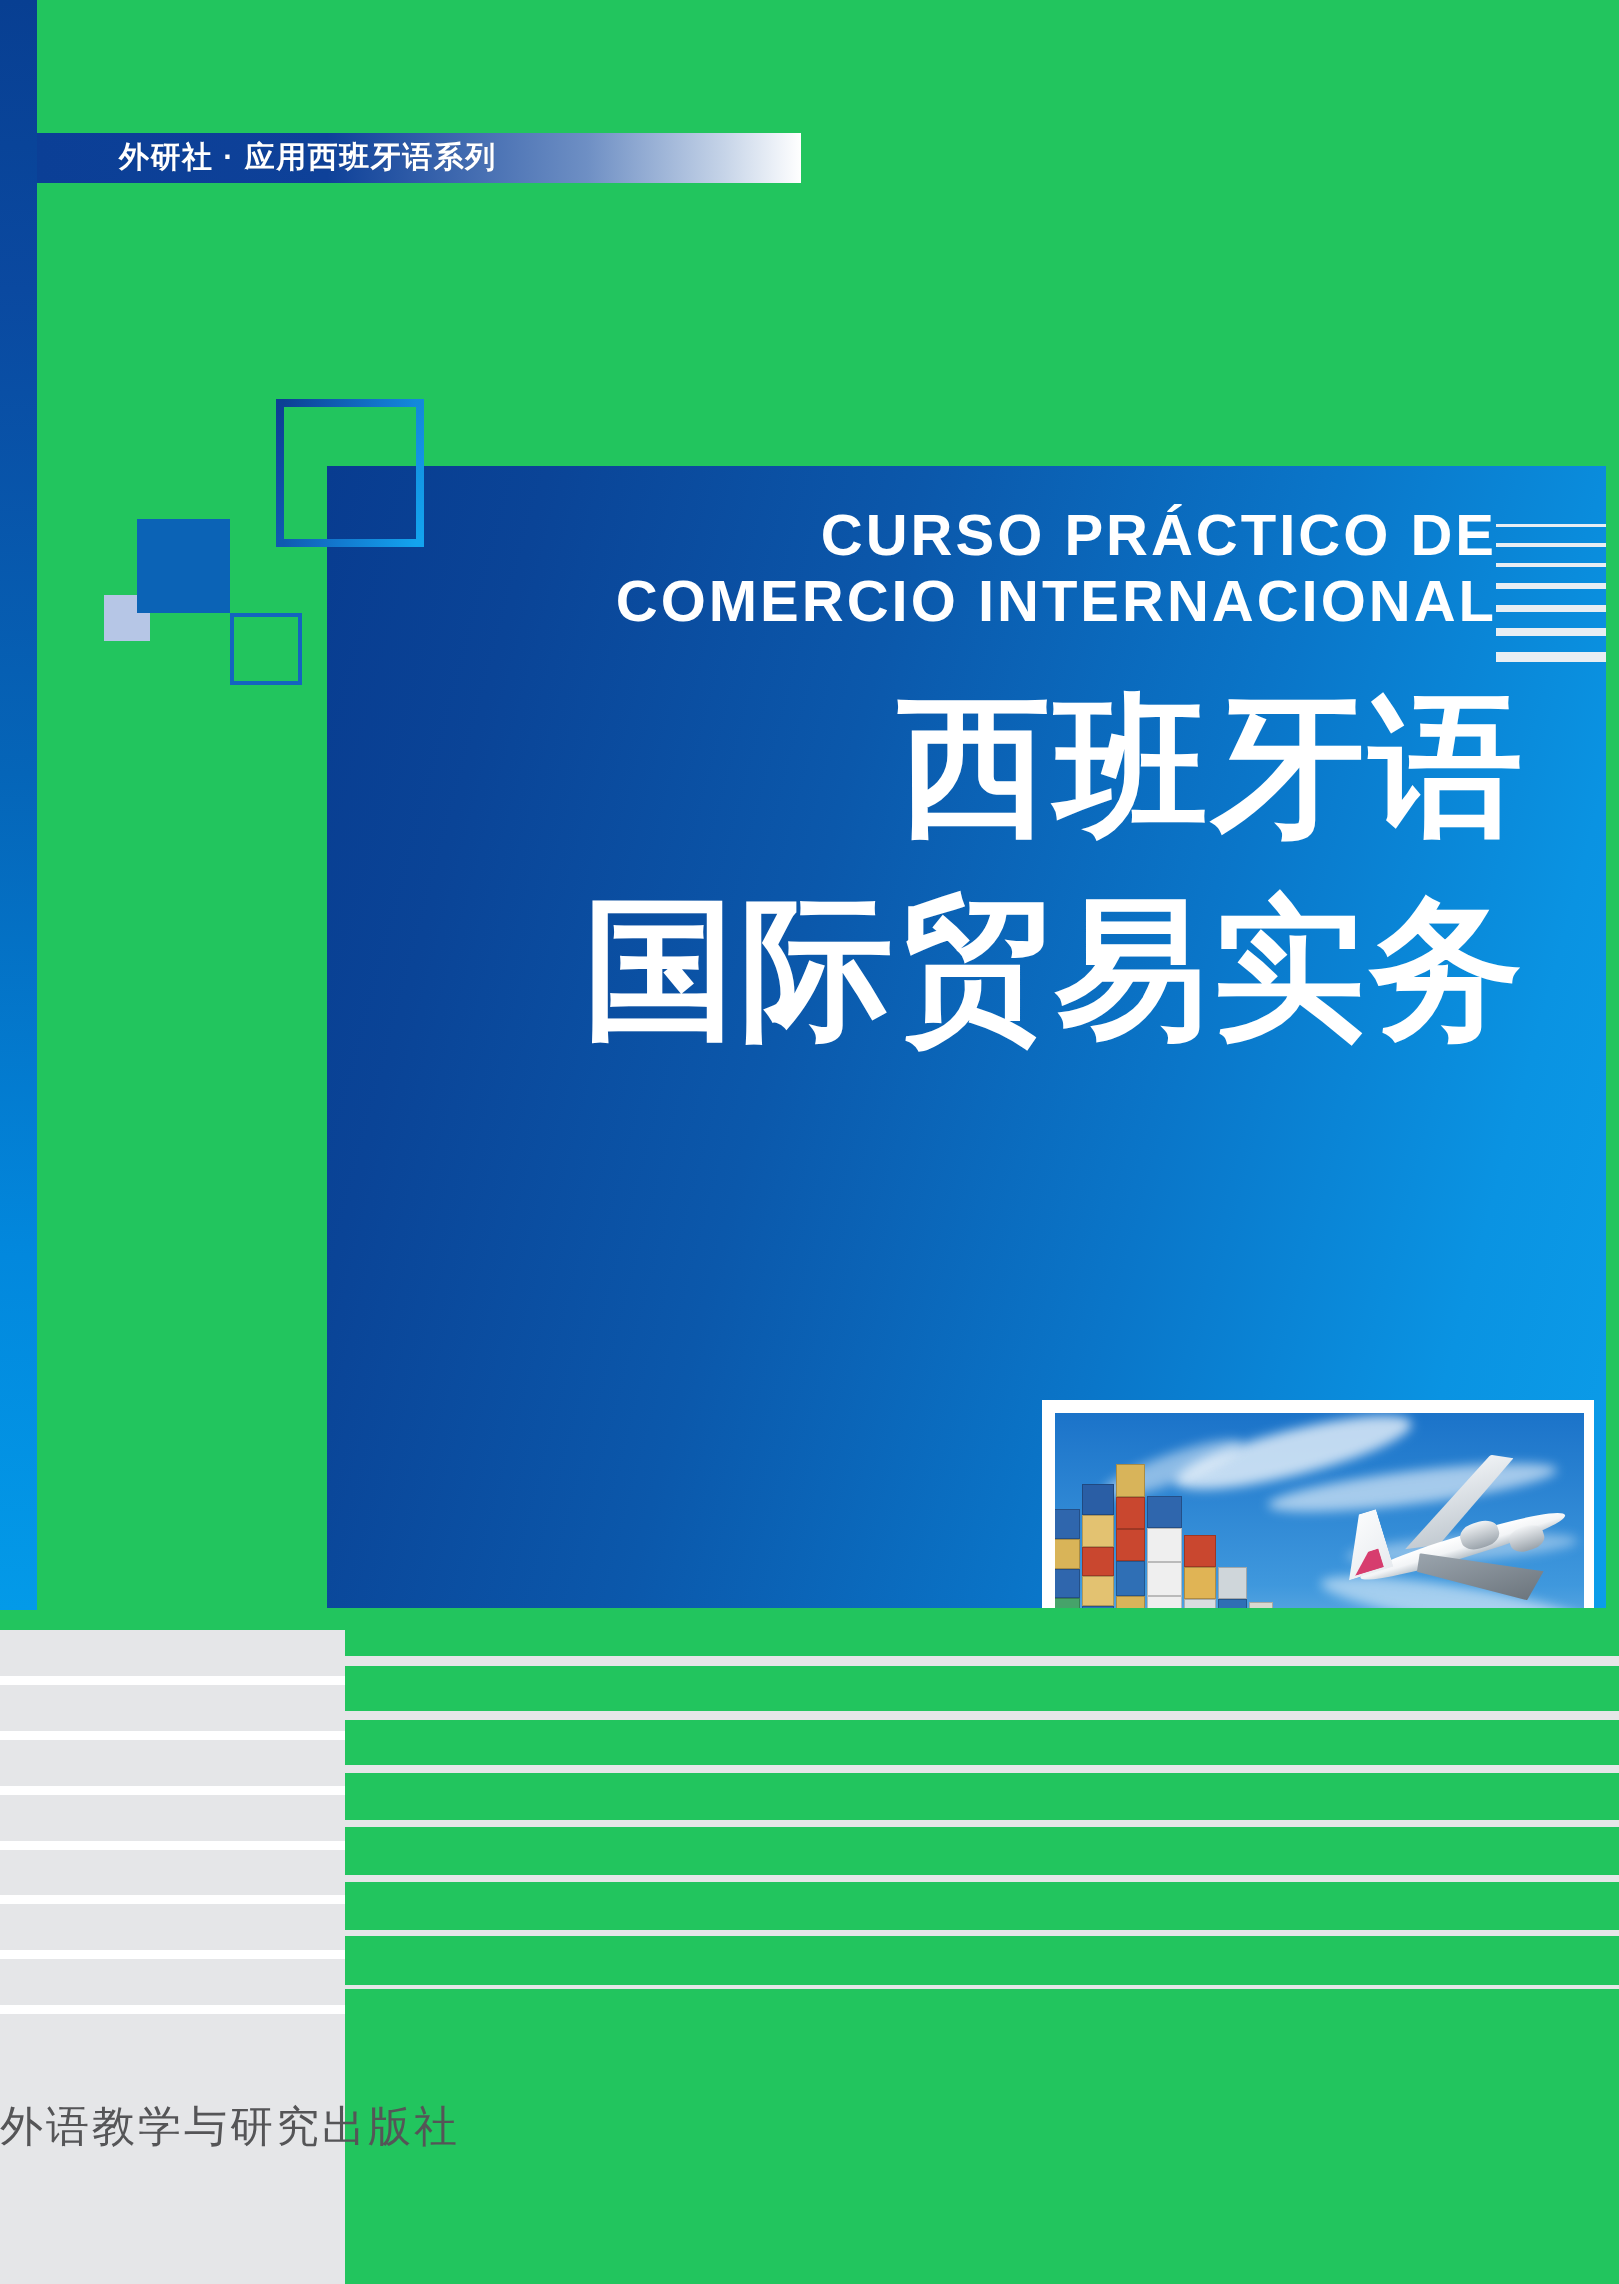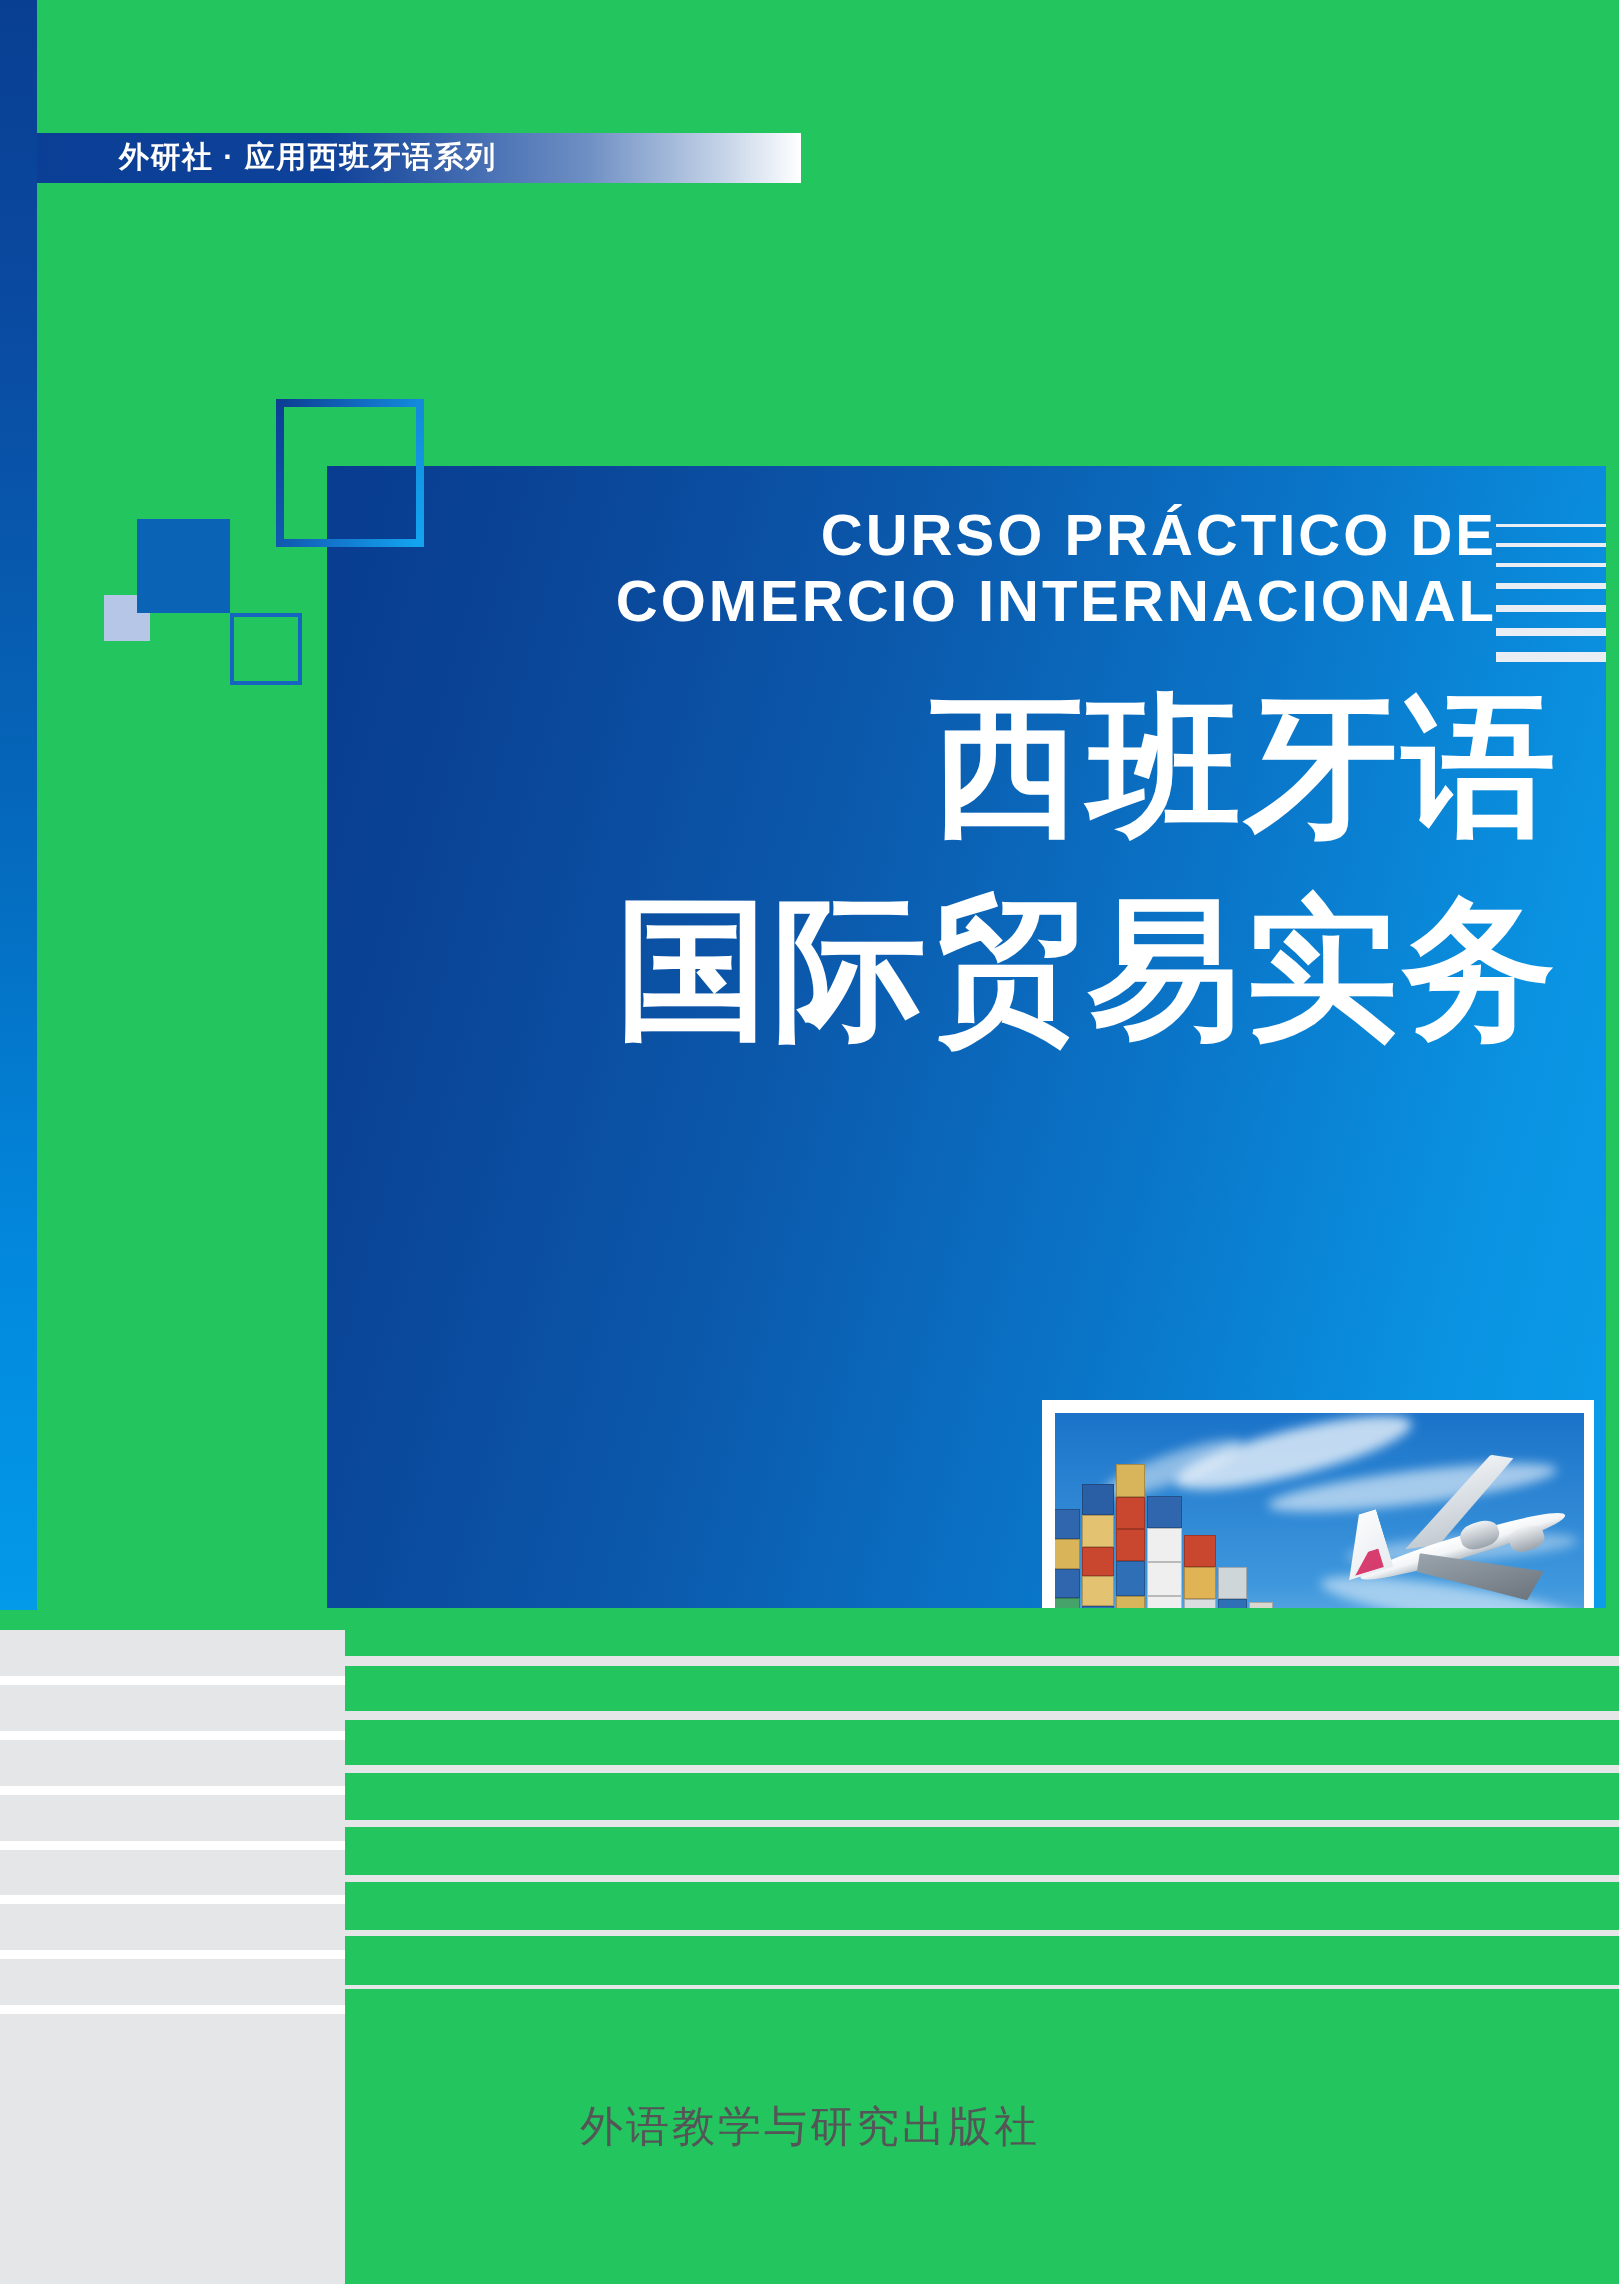--- a/index.html
+++ b/index.html
@@ -114,21 +114,21 @@
   .rule-stack i:nth-child(4){height:6px;}
   .rule-stack i:nth-child(5){height:6.7px;}
   .rule-stack i:nth-child(6){height:8.2px;}
   .rule-stack i:nth-child(7){height:9.6px;}
 
   
   .cn-title{
     position:absolute;
     left:0; top:199px;
     width:1279px;
-    padding-right:46px;
+    padding-right:79px;
     box-sizing:border-box;
     text-align:right;
     color:#ffffff;
     font-weight:700;
     font-size:153px;
     line-height:1.33;
     letter-spacing:4.4px;
     white-space:pre-line;
     font-family:"DejaVu Sans","Liberation Sans",sans-serif;
   }
@@ -226,21 +226,21 @@
     left:345px;
     width:1275px;
     background:#e5e6e8;
   }
 
   
   .publisher{
     position:absolute;
     left:0; top:2098px;
     width:1620px;
-    text-align:center;
+    text-align:left;
     color:#555557;
     font-size:43px;
     letter-spacing:3px;
     font-family:"DejaVu Sans","Liberation Sans",sans-serif;
     z-index:4;
   }
 </style>
 </head>
 <body>
 

